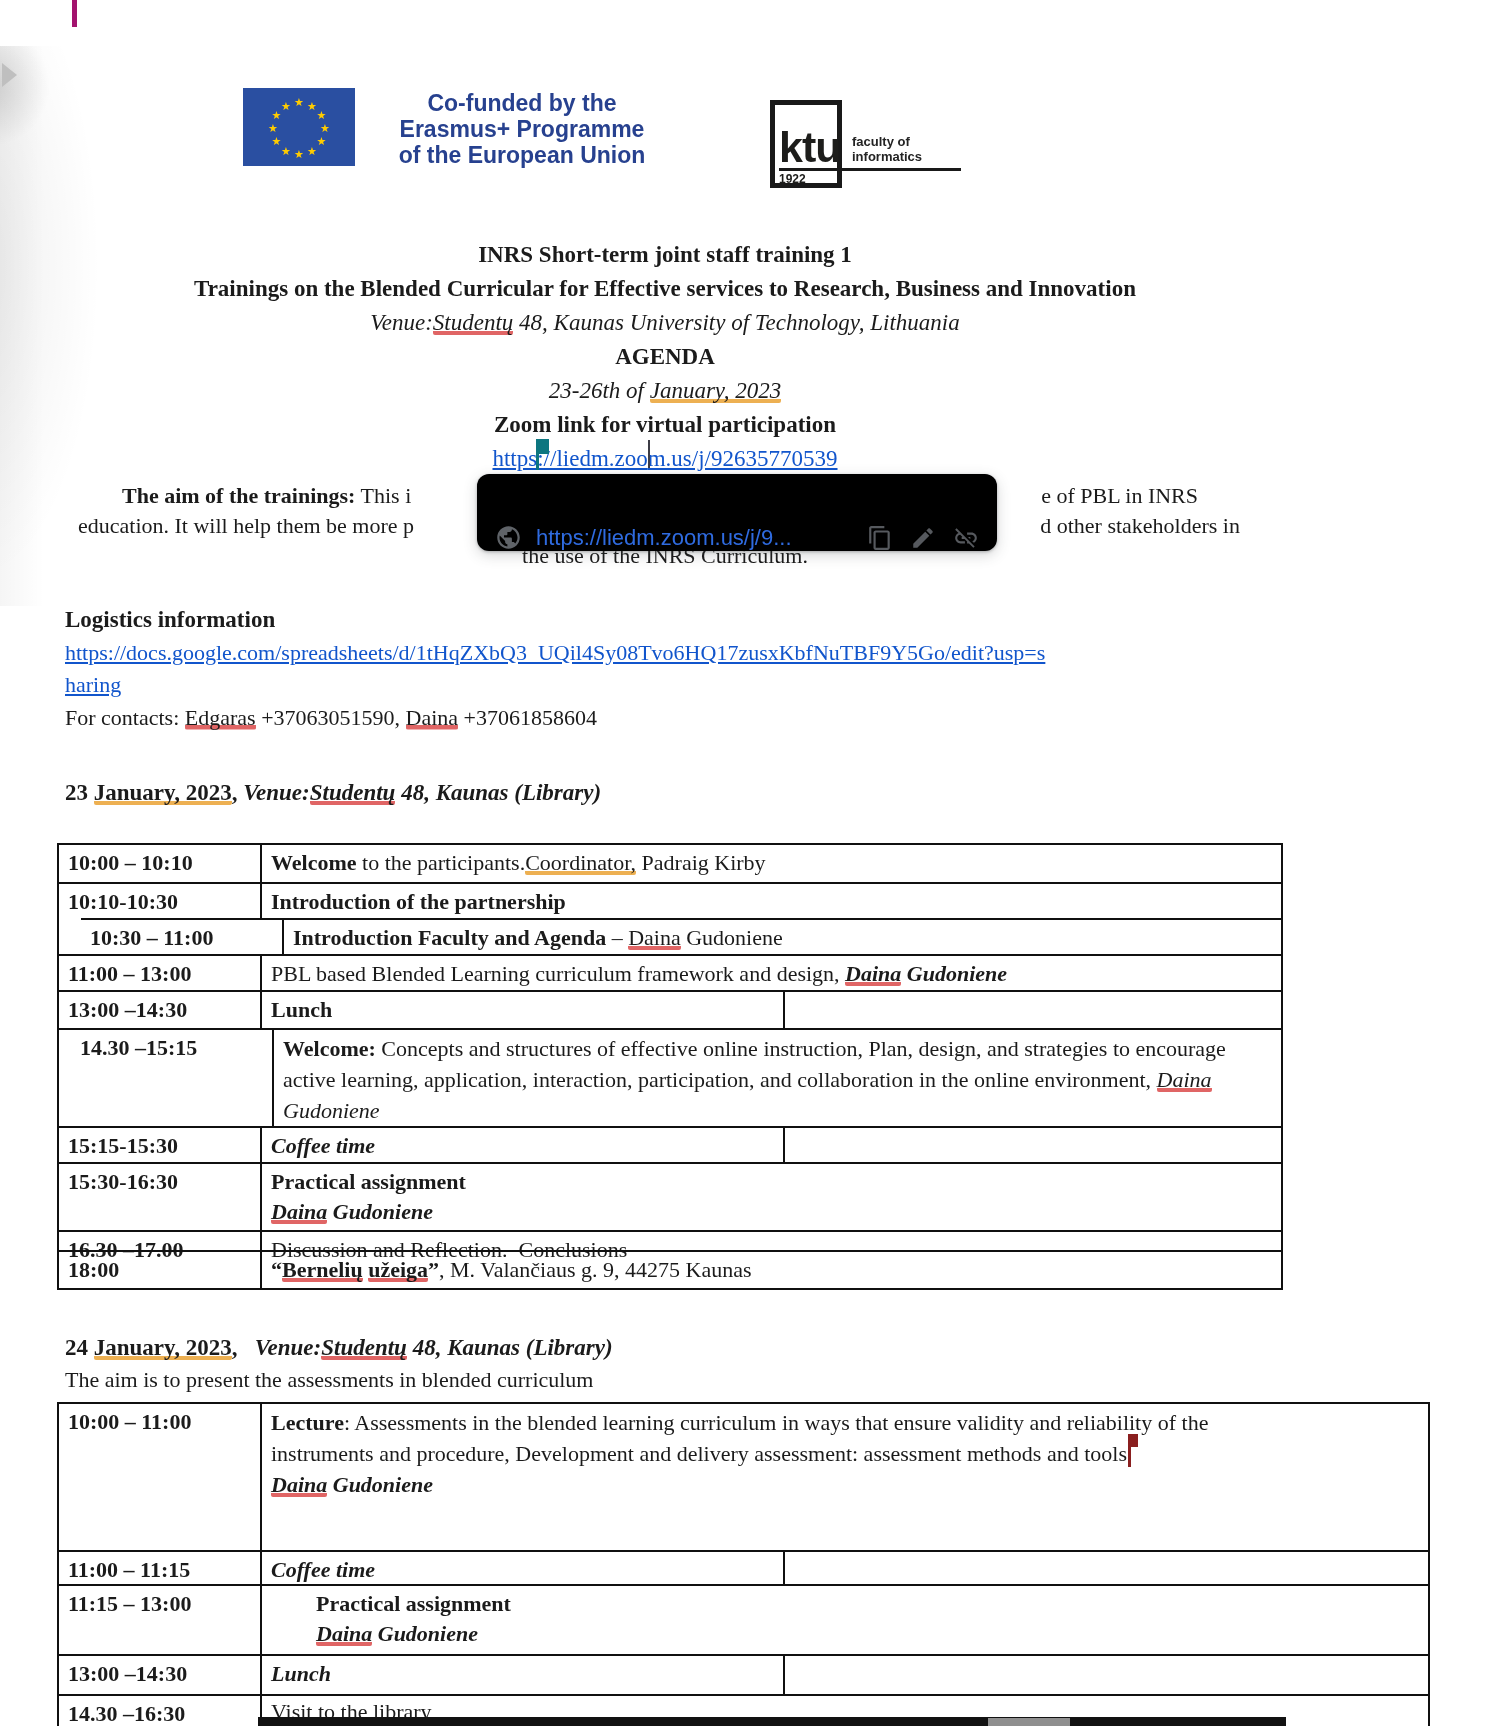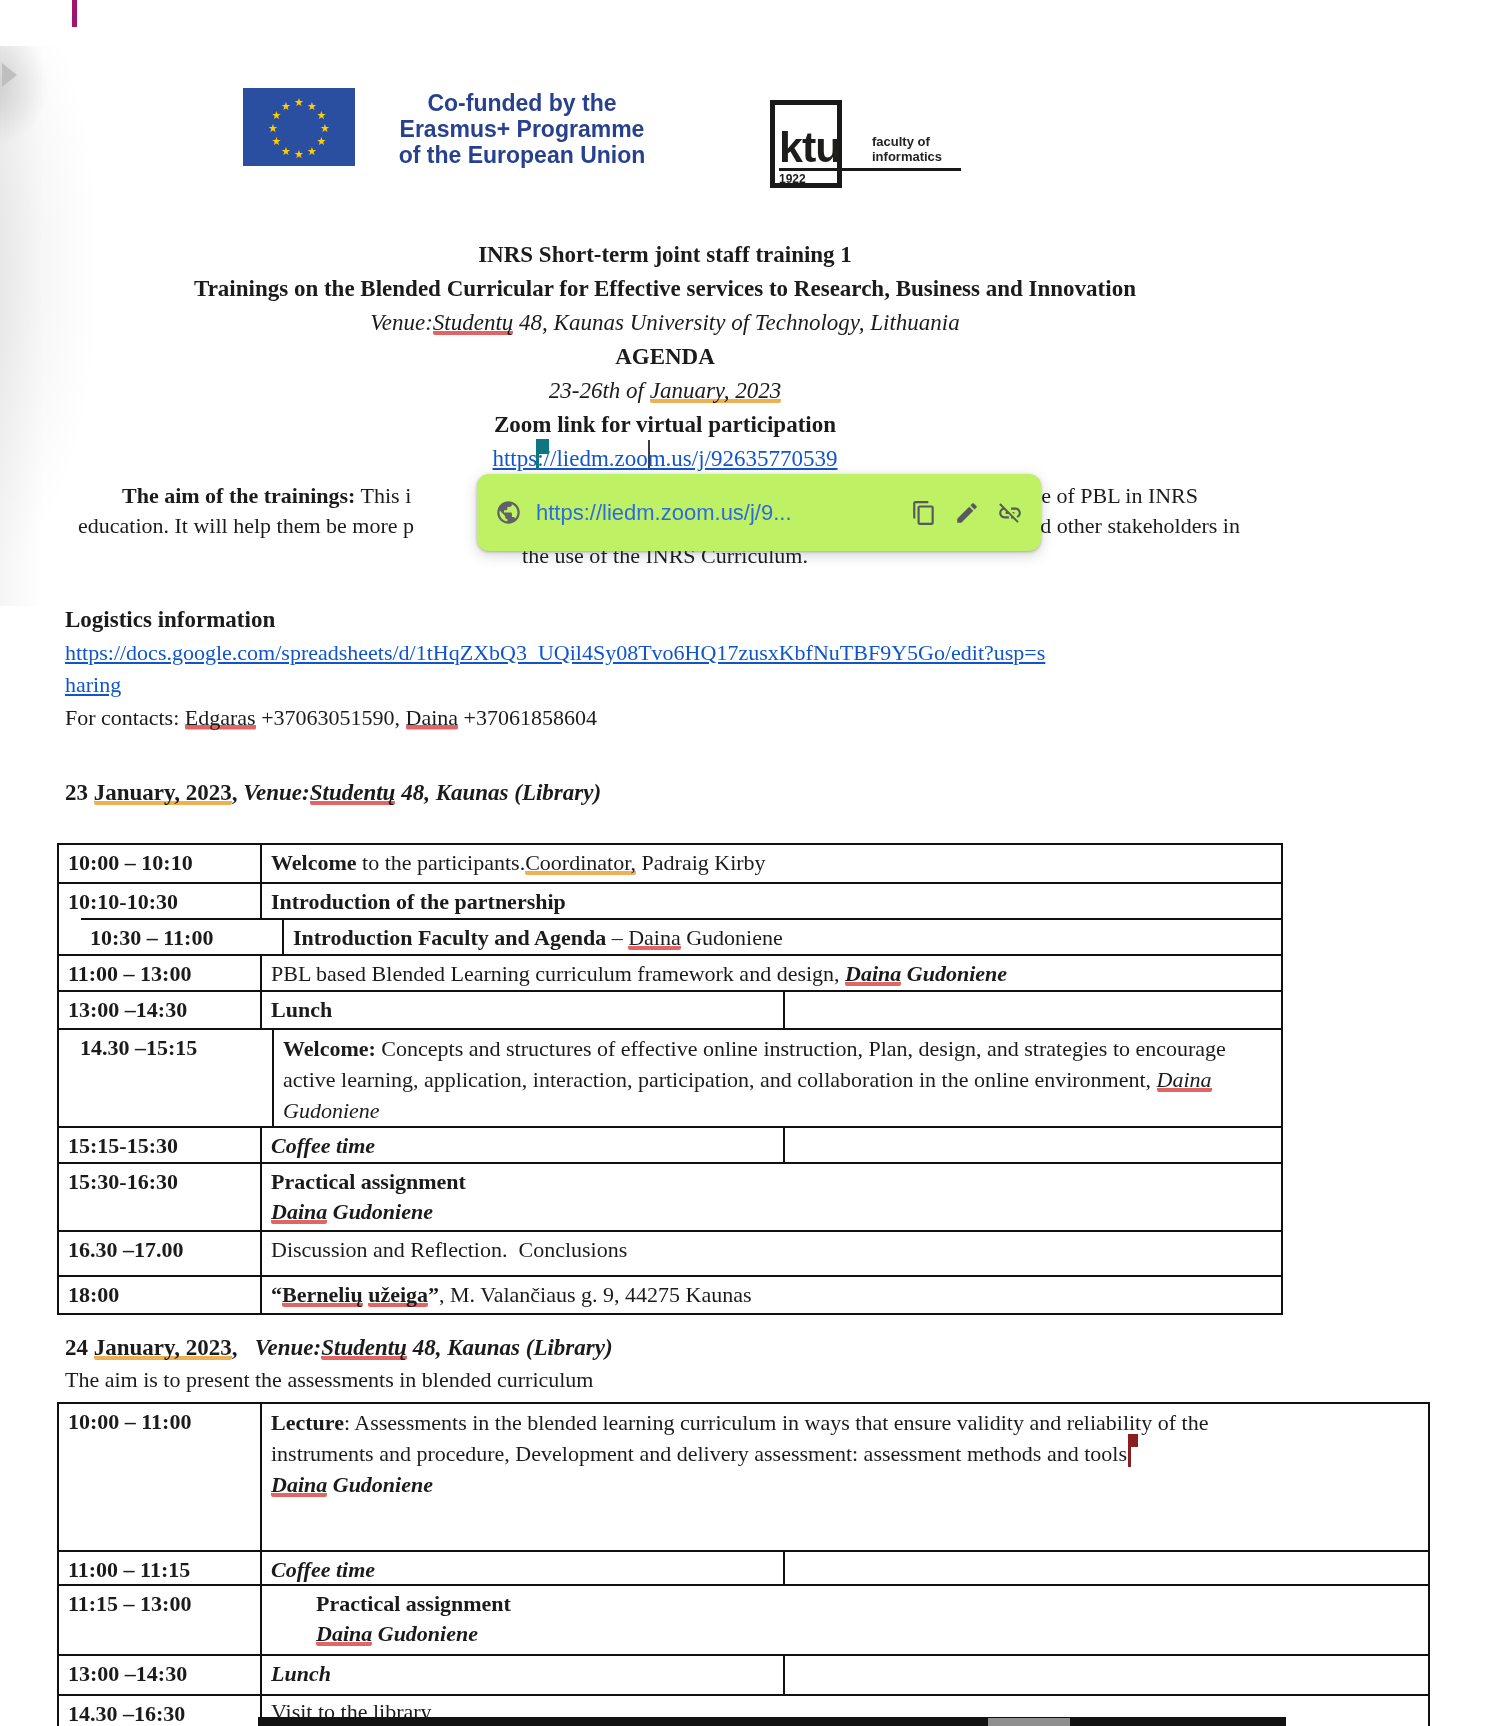--- a/index.html
+++ b/index.html
@@ -17,30 +17,30 @@
   .eu-text{position:absolute;left:382px;top:90px;width:280px;text-align:center;
            font-family:"Liberation Sans","DejaVu Sans",sans-serif;font-weight:700;
            font-size:23px;line-height:26px;color:#27418f;}
   .ktu-box{position:absolute;left:770px;top:100px;width:72px;height:88px;border:5px solid #191919;box-sizing:border-box;}
   .ktu-word{position:absolute;left:779px;top:126px;font-family:"Liberation Sans","DejaVu Sans",sans-serif;
             font-weight:700;font-size:43px;line-height:43px;color:#1d1d1b;letter-spacing:-1px;}
   .ktu-year{position:absolute;left:779px;top:172px;font-family:"Liberation Sans","DejaVu Sans",sans-serif;
             font-weight:700;font-size:12px;color:#1d1d1b;}
   .ktu-line{position:absolute;left:779px;top:168px;width:182px;height:3px;background:#191919;}
   .ktu-fac{position:absolute;left:852px;top:134px;font-family:"Liberation Sans","DejaVu Sans",sans-serif;
-           font-weight:700;font-size:13px;line-height:15px;color:#232323;margin-left:20px;}
+           font-weight:700;font-size:13px;line-height:15px;color:#232323;}
   
   .title-block{position:absolute;left:60px;top:238px;width:1210px;text-align:center;
                font-size:23px;line-height:34px;}
   
   .aim-line{position:absolute;font-size:22px;line-height:30px;display:flex;justify-content:space-between;}
   
-  .tooltip{position:absolute;left:477px;top:474px;width:564px;height:77px;background:#bef264;border-radius:12px;
+  .tooltip{position:absolute;left:477px;top:474px;width:520px;height:77px;background:#000000;border-radius:12px;
            box-shadow:0 1px 3px rgba(60,64,67,.35),0 4px 14px rgba(60,64,67,.22);
-           display:flex;align-items:center;padding:0 18px;box-sizing:border-box;
+           display:flex;align-items:flex-end;padding:0 18px;box-sizing:border-box;
            font-family:"Liberation Sans","DejaVu Sans",sans-serif;z-index:30;}
   .tooltip .url{flex:1;margin-left:14px;font-size:22px;color:#2f6be0;white-space:nowrap;overflow:hidden;}
   .ticon{width:26px;height:26px;flex:none;margin-left:17px;cursor:pointer;}
   .ticon svg{width:26px;height:26px;fill:#56595e;}
   .globe{width:27px;height:27px;flex:none;}
   .globe svg{width:27px;height:27px;fill:#5f6368;}
   
   .logistics{position:absolute;left:65px;top:604px;font-size:22px;line-height:32.5px;width:1250px;}
   
   .sec-head{position:absolute;left:65px;font-size:23px;line-height:28px;}
@@ -206,21 +206,21 @@
       <div class="cell content mid"><span class="bi">Coffee time</span></div>
       <div class="cell rest"></div>
     </div>
     <div class="row" style="height:68px;">
       <div class="cell time">15:30-16:30</div>
       <div class="cell content">
           <div class="b">Practical assignment</div>
           <div><span class="bi sq">Daina</span><span class="bi"> Gudoniene</span></div>
         </div>
     </div>
-    <div class="row" style="height:45px;">
+    <div class="row" style="height:20px;">
       <div class="cell time">16.30 –17.00</div>
       <div class="cell content"><span>Discussion and Reflection.&nbsp; Conclusions</span></div>
     </div>
     <div class="row" style="height:38px;">
       <div class="cell time">18:00</div>
       <div class="cell content"><span class="b">“</span><span class="b sq">Bernelių</span><span class="b"> </span><span class="b sq">užeiga</span><span class="b">”</span><span>, M. Valančiaus g. 9, 44275 Kaunas</span></div>
     </div>
   </div>
 
   <div class="sec-head" style="top:1334px;"><span class="b">24 </span><span class="b uo">January, 2023</span><span class="b">,&nbsp;&nbsp; </span><span class="bi">Venue:</span><span class="bi sq">Studentų</span><span class="bi"> 48, Kaunas (Library)</span></div>

